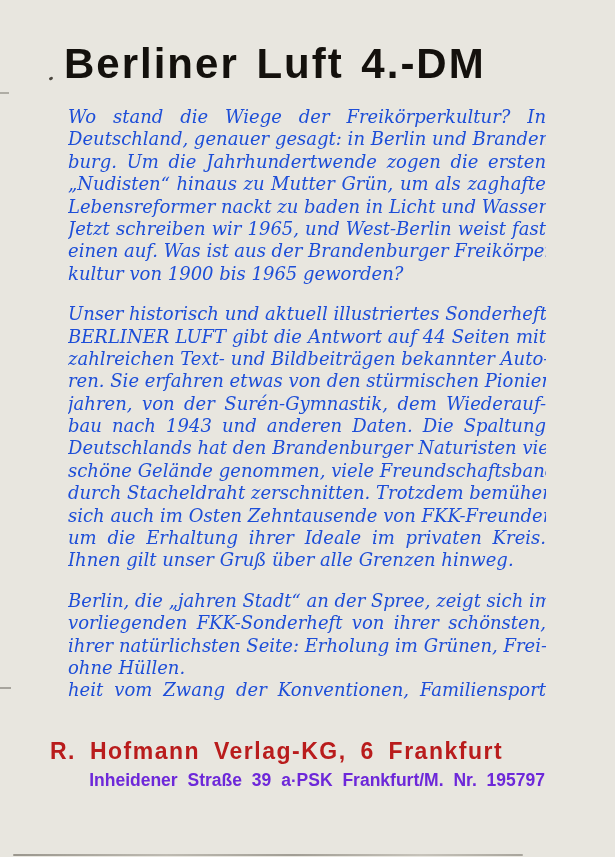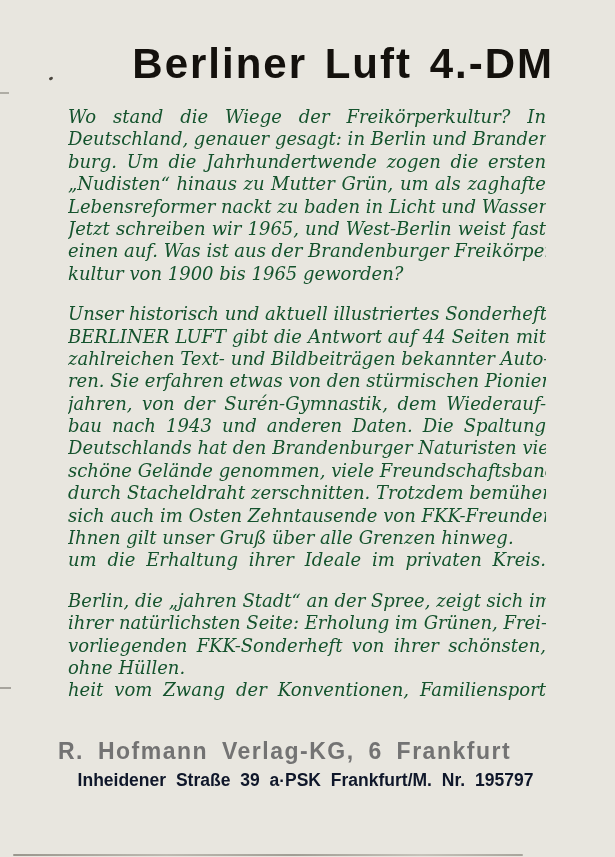--- a/index.html
+++ b/index.html
@@ -24,64 +24,63 @@
     left:64px; top:40px;
     margin:0;
     width:490px;
     font-family:"Liberation Sans", sans-serif;
     font-weight:bold;
     font-size:42px;
     letter-spacing:2px;
     word-spacing:4px;
     color:#14110d;
     white-space:nowrap;
-    text-align:right;
   }
   .body{
     position:absolute;
     left:68px; top:106px;
     width:478px;
     font-family:"DejaVu Serif", serif;
     font-style:italic;
     font-size:18px;
     line-height:22.4px;
-    color:#14532d;
+    color:#1d4ed8;
   }
   .para{ margin:0 0 18px 0; overflow:hidden; }
   .jline{
     text-align:justify;
     text-align-last:justify;
     white-space:nowrap;
     height:22.4px;
   }
   .jline.last{ text-align-last:left; }
   .footer-pub{
     position:absolute;
-    left:58px; top:738px;
+    left:50px; top:738px;
     width:480px;
     font-family:"Liberation Sans", sans-serif;
     font-weight:bold;
     font-size:23px;
     letter-spacing:1.5px;
     word-spacing:6px;
-    color:#737373;
+    color:#b91c1c;
     white-space:nowrap;
   }
   .footer-addr{
     position:absolute;
     left:66px; top:770px;
     width:479px;
     display:flex;
-    justify-content:center;
+    justify-content:flex-end;
     align-items:baseline;
     font-family:"Liberation Sans", sans-serif;
     font-weight:bold;
     font-size:17.5px;
     word-spacing:5px;
-    color:#0f172a;
+    color:#6d28d9;
     white-space:nowrap;
   }
   .footer-addr .dot{ font-size:17px; }
   
   .speck{
     position:absolute;
     left:49px; top:77px;
     width:4px; height:3px;
     border-radius:50% 40% 60% 50%;
     background:rgba(45,40,33,0.85);
@@ -132,27 +131,27 @@
         <div class="jline">Unser historisch und aktuell illustriertes Sonderheft</div>
         <div class="jline">BERLINER LUFT gibt die Antwort auf 44 Seiten mit</div>
         <div class="jline">zahlreichen Text- und Bildbeiträgen bekannter Auto-</div>
         <div class="jline">ren. Sie erfahren etwas von den stürmischen Pionier-</div>
         <div class="jline">jahren, von der Surén-Gymnastik, dem Wiederauf-</div>
         <div class="jline">bau nach 1943 und anderen Daten. Die Spaltung</div>
         <div class="jline">Deutschlands hat den Brandenburger Naturisten viele</div>
         <div class="jline">schöne Gelände genommen, viele Freundschaftsbande</div>
         <div class="jline">durch Stacheldraht zerschnitten. Trotzdem bemühen</div>
         <div class="jline">sich auch im Osten Zehntausende von FKK-Freunden</div>
+        <div class="jline">um die Erhaltung ihrer Ideale im privaten Kreis.</div>
         <div class="jline last">Ihnen gilt unser Gruß über alle Grenzen hinweg.</div>
-        <div class="jline">um die Erhaltung ihrer Ideale im privaten Kreis.</div>
       </div>
     <div class="para">
         <div class="jline">Berlin, die „jahren Stadt“ an der Spree, zeigt sich im</div>
+        <div class="jline">vorliegenden FKK-Sonderheft von ihrer schönsten,</div>
         <div class="jline">ihrer natürlichsten Seite: Erholung im Grünen, Frei-</div>
-        <div class="jline">vorliegenden FKK-Sonderheft von ihrer schönsten,</div>
         <div class="jline last">ohne Hüllen.</div>
         <div class="jline">heit vom Zwang der Konventionen, Familiensport</div>
       </div>
   </div>
 
   <div class="footer-pub">R. Hofmann Verlag-KG, 6 Frankfurt</div>
 
   <div class="footer-addr">
     <span>Inheidener Straße 39 a</span>
     <span class="dot">·</span>

